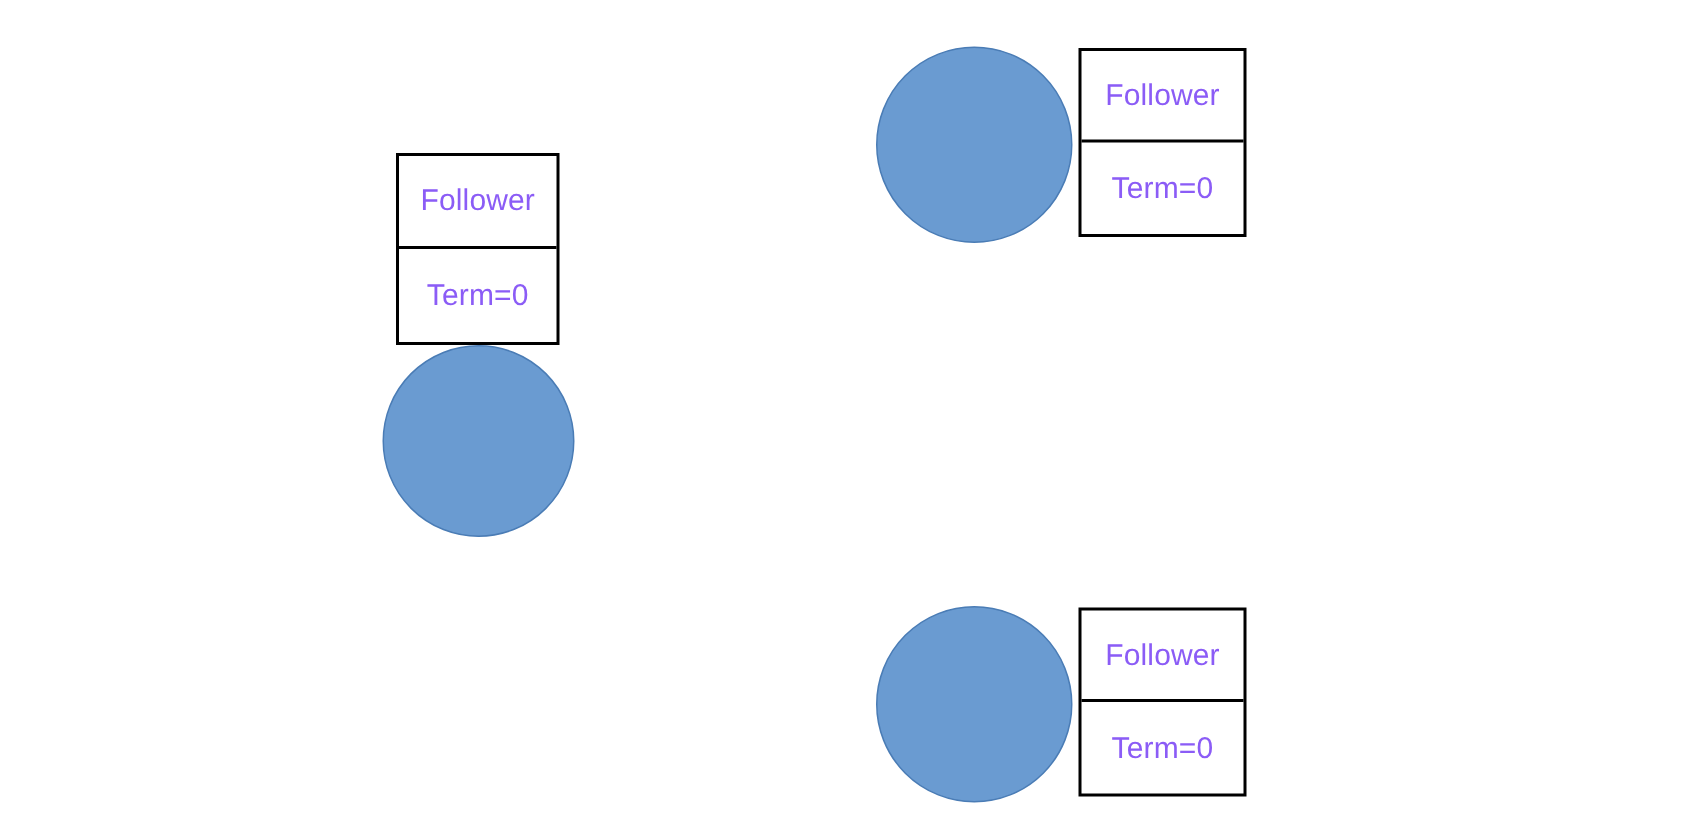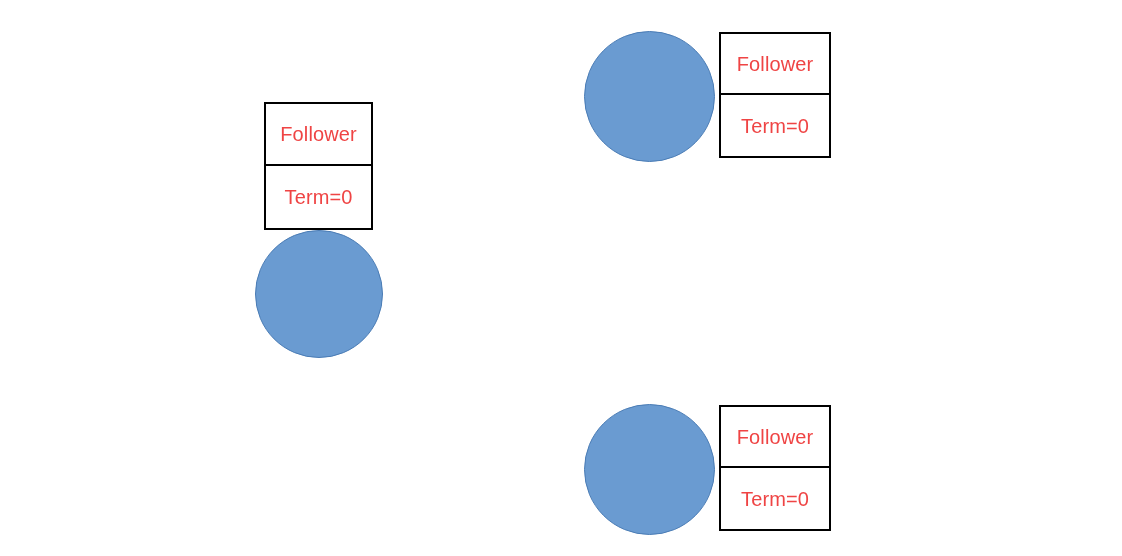--- a/index.html
+++ b/index.html
@@ -36,21 +36,21 @@
     border: 2px solid #000000;
     display: flex;
     flex-direction: column;
   }
   .state-cell {
     flex: 1 1 50%;
     display: flex;
     align-items: center;
     justify-content: center;
     box-sizing: border-box;
-    color: #ef4444;
+    color: #8b5cf6;
     font-size: 20px;
     line-height: 1;
     letter-spacing: 0.1px;
     white-space: nowrap;
   }
   .state-cell.role {
     border-bottom: 2px solid #000000;
   }
 </style>
 </head>

